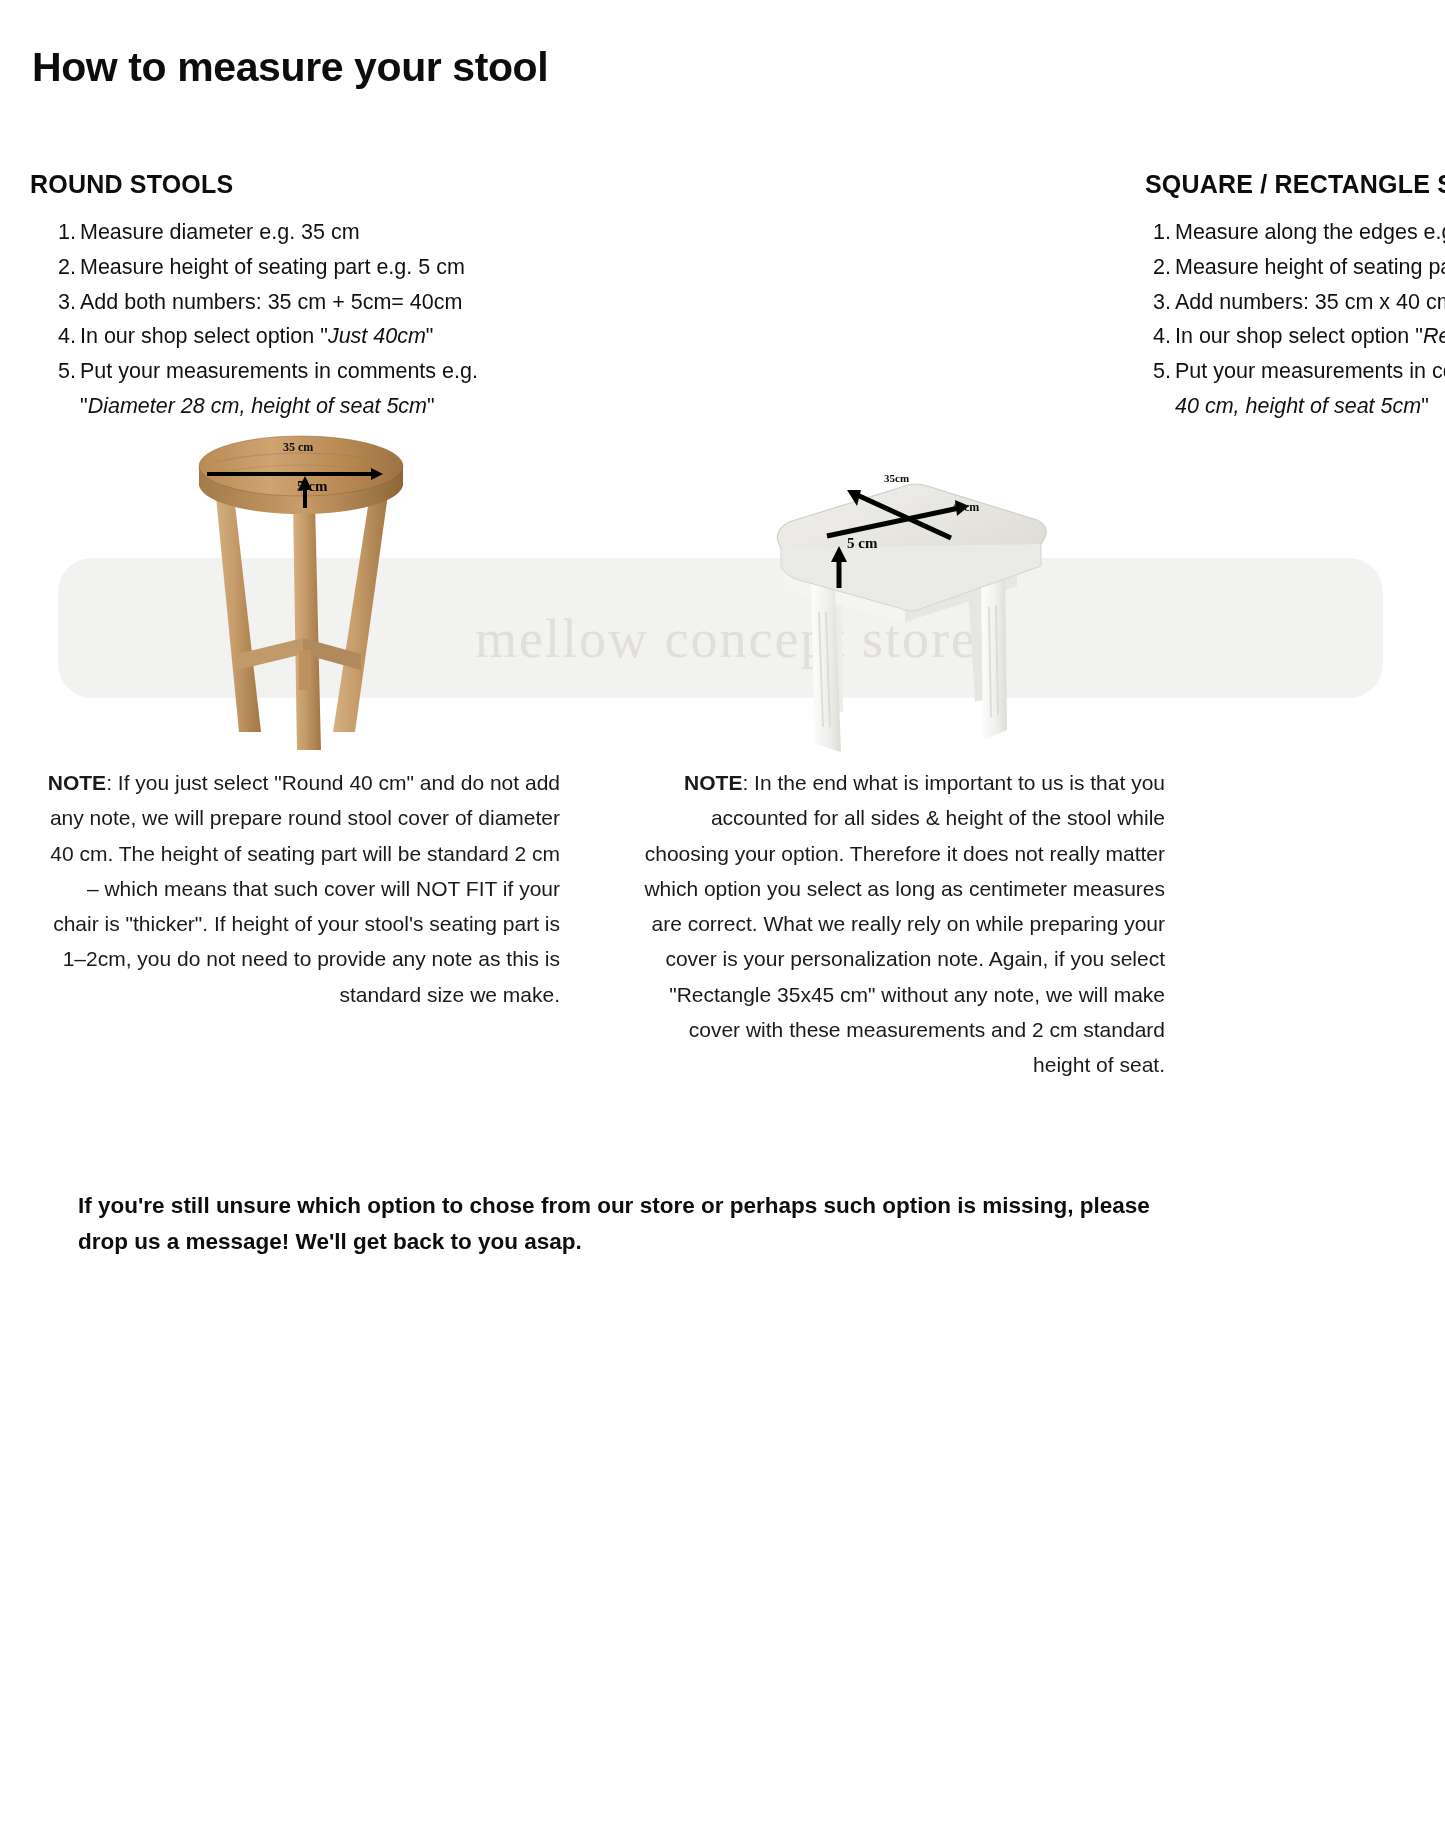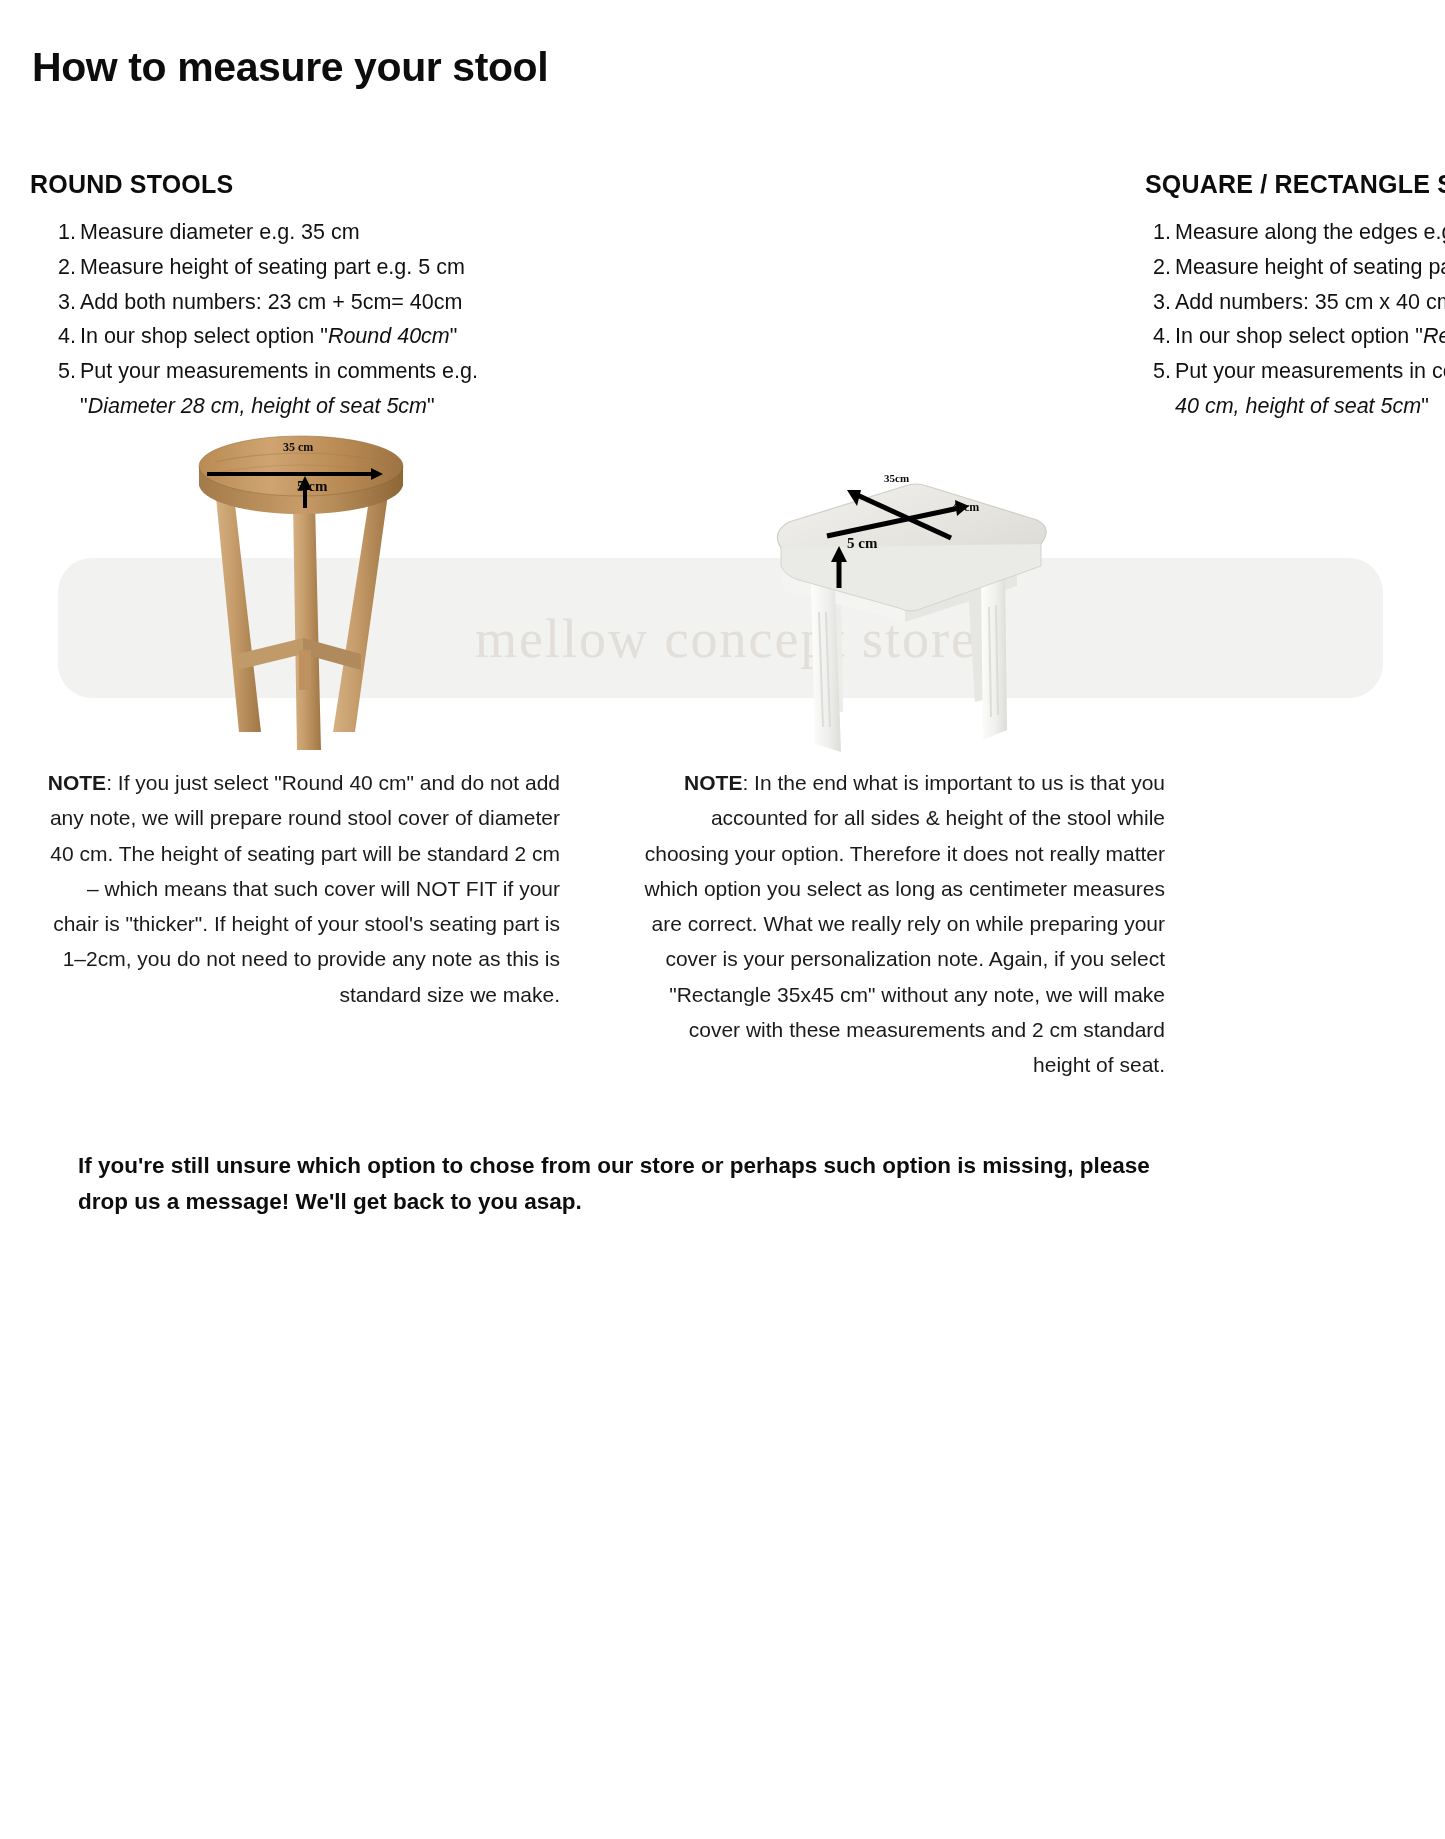--- a/index.html
+++ b/index.html
@@ -122,21 +122,21 @@
     color: #1a1a1a;
     text-align: right;
   }
   .note b { font-weight: 700; }
   .note-left  { left: 40px;  width: 520px; }
   .note-right { left: 640px; width: 525px; }
 
   
   .footer {
     position: absolute;
-    left: 78px; top: 1148px;
+    left: 78px; top: 1188px;
     width: 1115px;
   }
   .footer p {
     font-size: 22.5px;
     font-weight: 700;
     line-height: 1.58;
     color: #0d0d0d;
   }
   .footer p + p { margin-top: 40px; }
 </style>
@@ -158,25 +158,25 @@
         <li>
           <span class="num">1.</span>
           <span class="txt"><span>Measure diameter e.g. 35 cm</span><span class="it"></span><span></span></span>
         </li>
         <li>
           <span class="num">2.</span>
           <span class="txt"><span>Measure height of seating part e.g. 5 cm</span><span class="it"></span><span></span></span>
         </li>
         <li>
           <span class="num">3.</span>
-          <span class="txt"><span>Add both numbers: 23 cm + 5cm= 40cm</span><span class="it"></span><span></span></span>
+          <span class="txt"><span>Add both numbers: 35 cm + 5cm= 40cm</span><span class="it"></span><span></span></span>
         </li>
         <li>
           <span class="num">4.</span>
-          <span class="txt"><span>In our shop select option "</span><span class="it">Round 40cm</span><span>"</span></span>
+          <span class="txt"><span>In our shop select option "</span><span class="it">Just 40cm</span><span>"</span></span>
         </li>
         <li>
           <span class="num">5.</span>
           <span class="txt"><span>Put your measurements in comments e.g. "</span><span class="it">Diameter 28 cm, height of seat 5cm</span><span>"</span></span>
         </li>
       </ol>
     </div>
 
     <div class="col col-right">
       <div class="col-right-inner">

